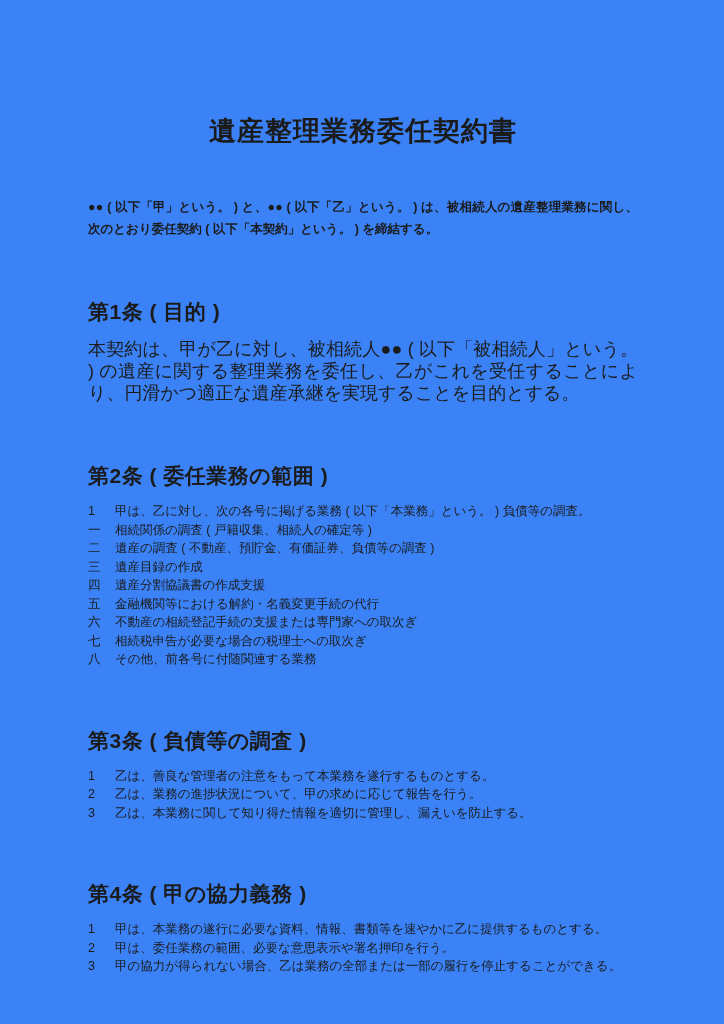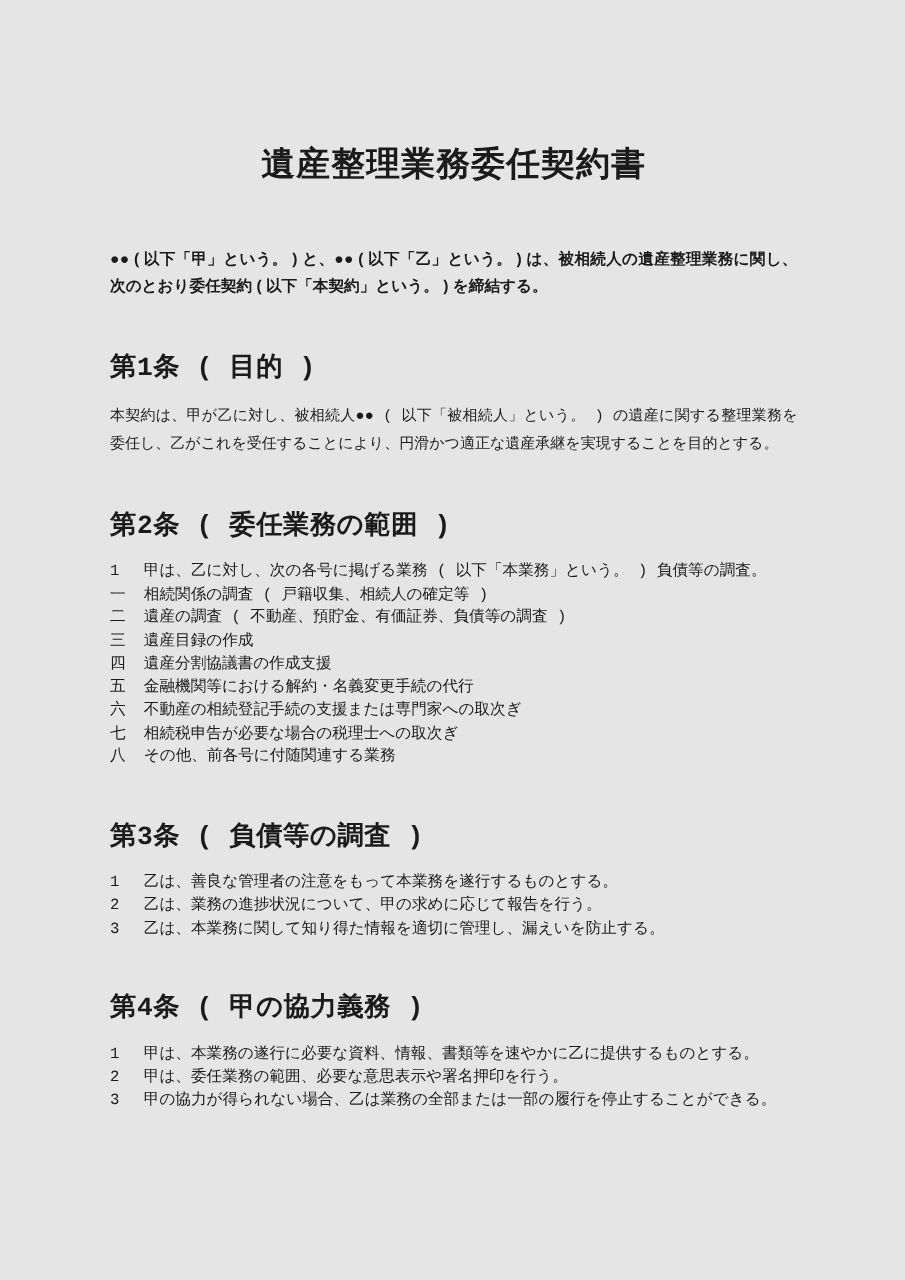--- a/index.html
+++ b/index.html
@@ -12,51 +12,50 @@
     height: 1024px;
     overflow: hidden;
     font-family: "Liberation Sans", "DejaVu Sans", sans-serif;
     color: #1b1b1b;
   }
   .page {
     box-sizing: border-box;
     width: 724px;
     height: 1024px;
     padding: 112px 86px 30px 88px;
-    background: #e5e5e5;
+    background: #3b82f6;
   }
   .doc-title {
     margin: 0;
     font-size: 27px;
     font-weight: 700;
     letter-spacing: 1px;
     text-align: center;
     line-height: 38px;
   }
   .intro {
     margin: 46px 0 0;
     font-size: 12.5px;
     line-height: 22px;
     text-align: justify;
     font-weight: bold;
   }
   .article {
-    margin-top: 44px;
-    font-family: Liberation Mono, monospace;
+    margin-top: 60px;
   }
   .heading {
     margin: 0;
     font-size: 21px;
     font-weight: 700;
     letter-spacing: 0.5px;
     line-height: 24px;
   }
   .para {
     margin: 14px 0 0;
-    font-size: 12px;
+    font-size: 18px;
     line-height: 22px;
     text-align: justify;
   }
   .inline-num {
     display: inline-block;
     min-width: 26px;
   }
   .items {
     margin-top: 14px;
   }

